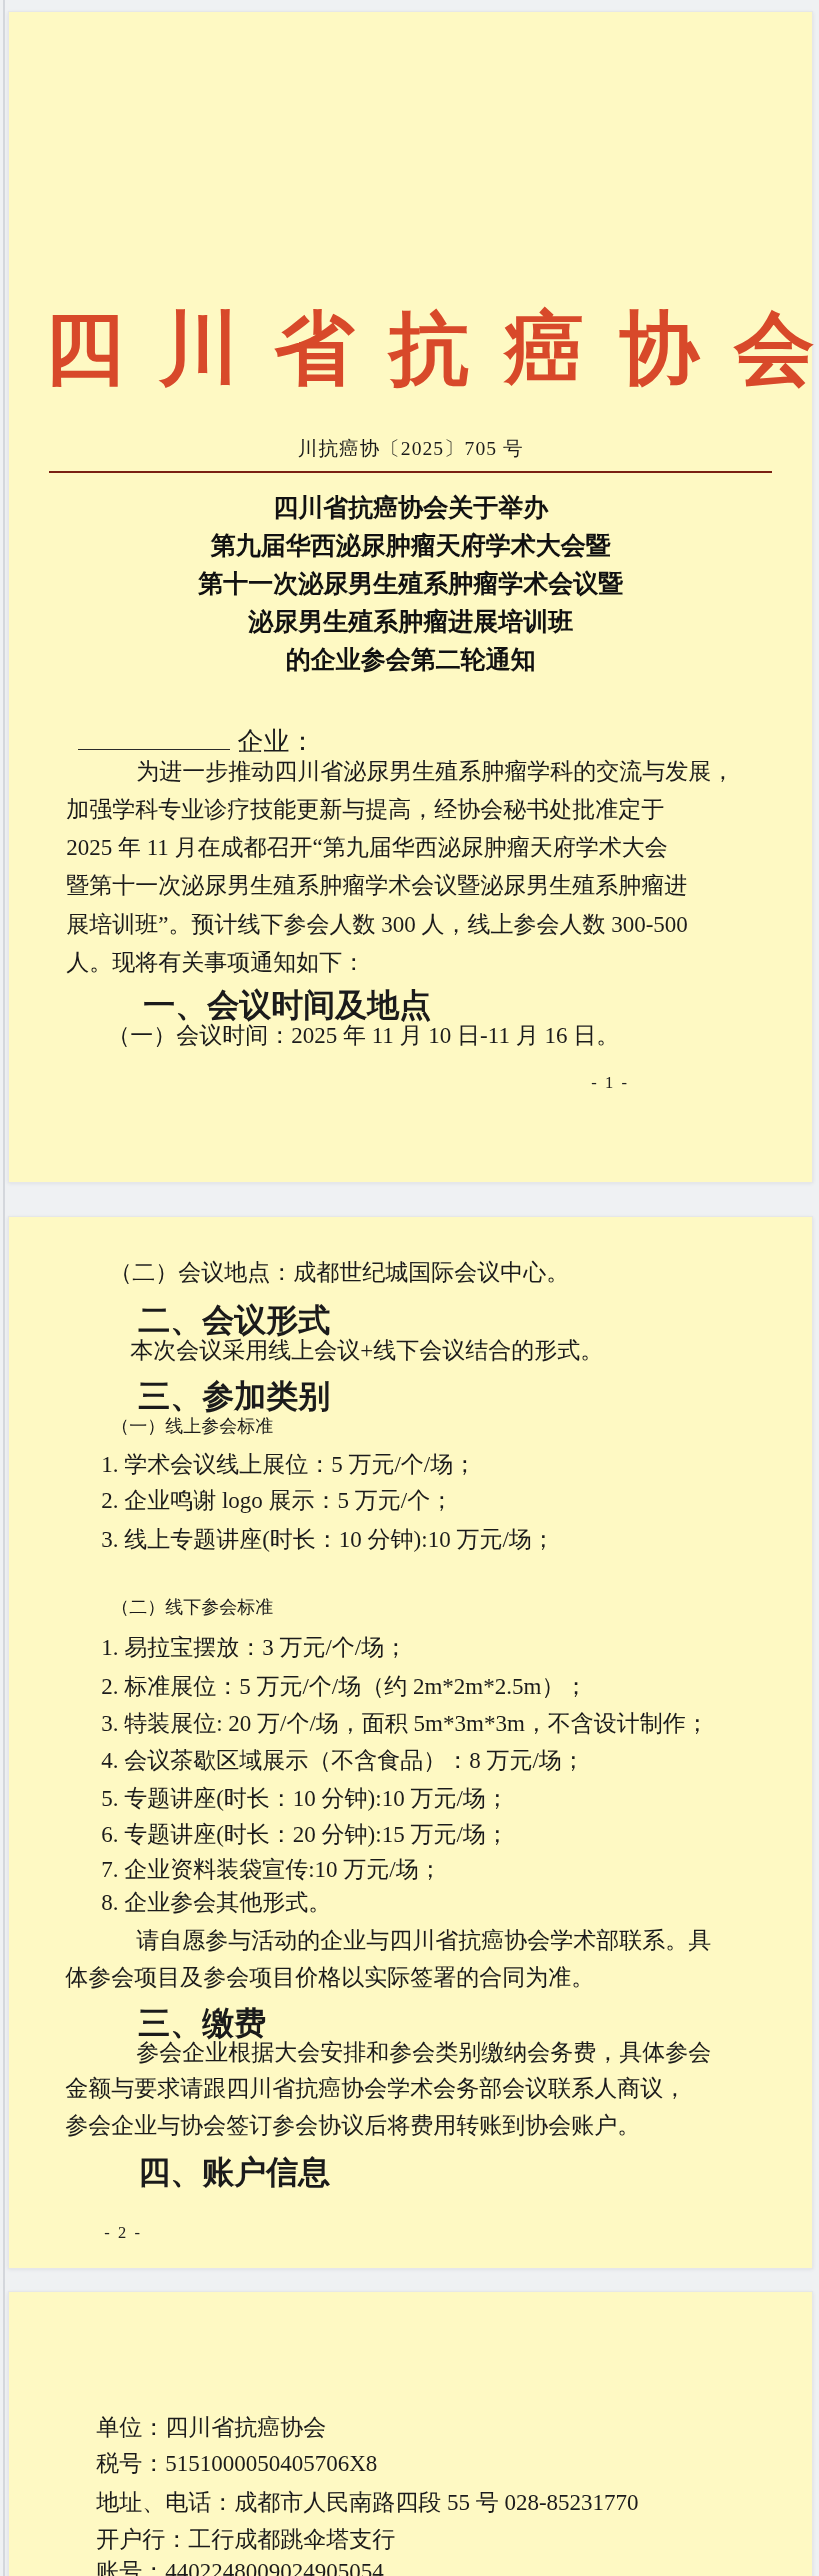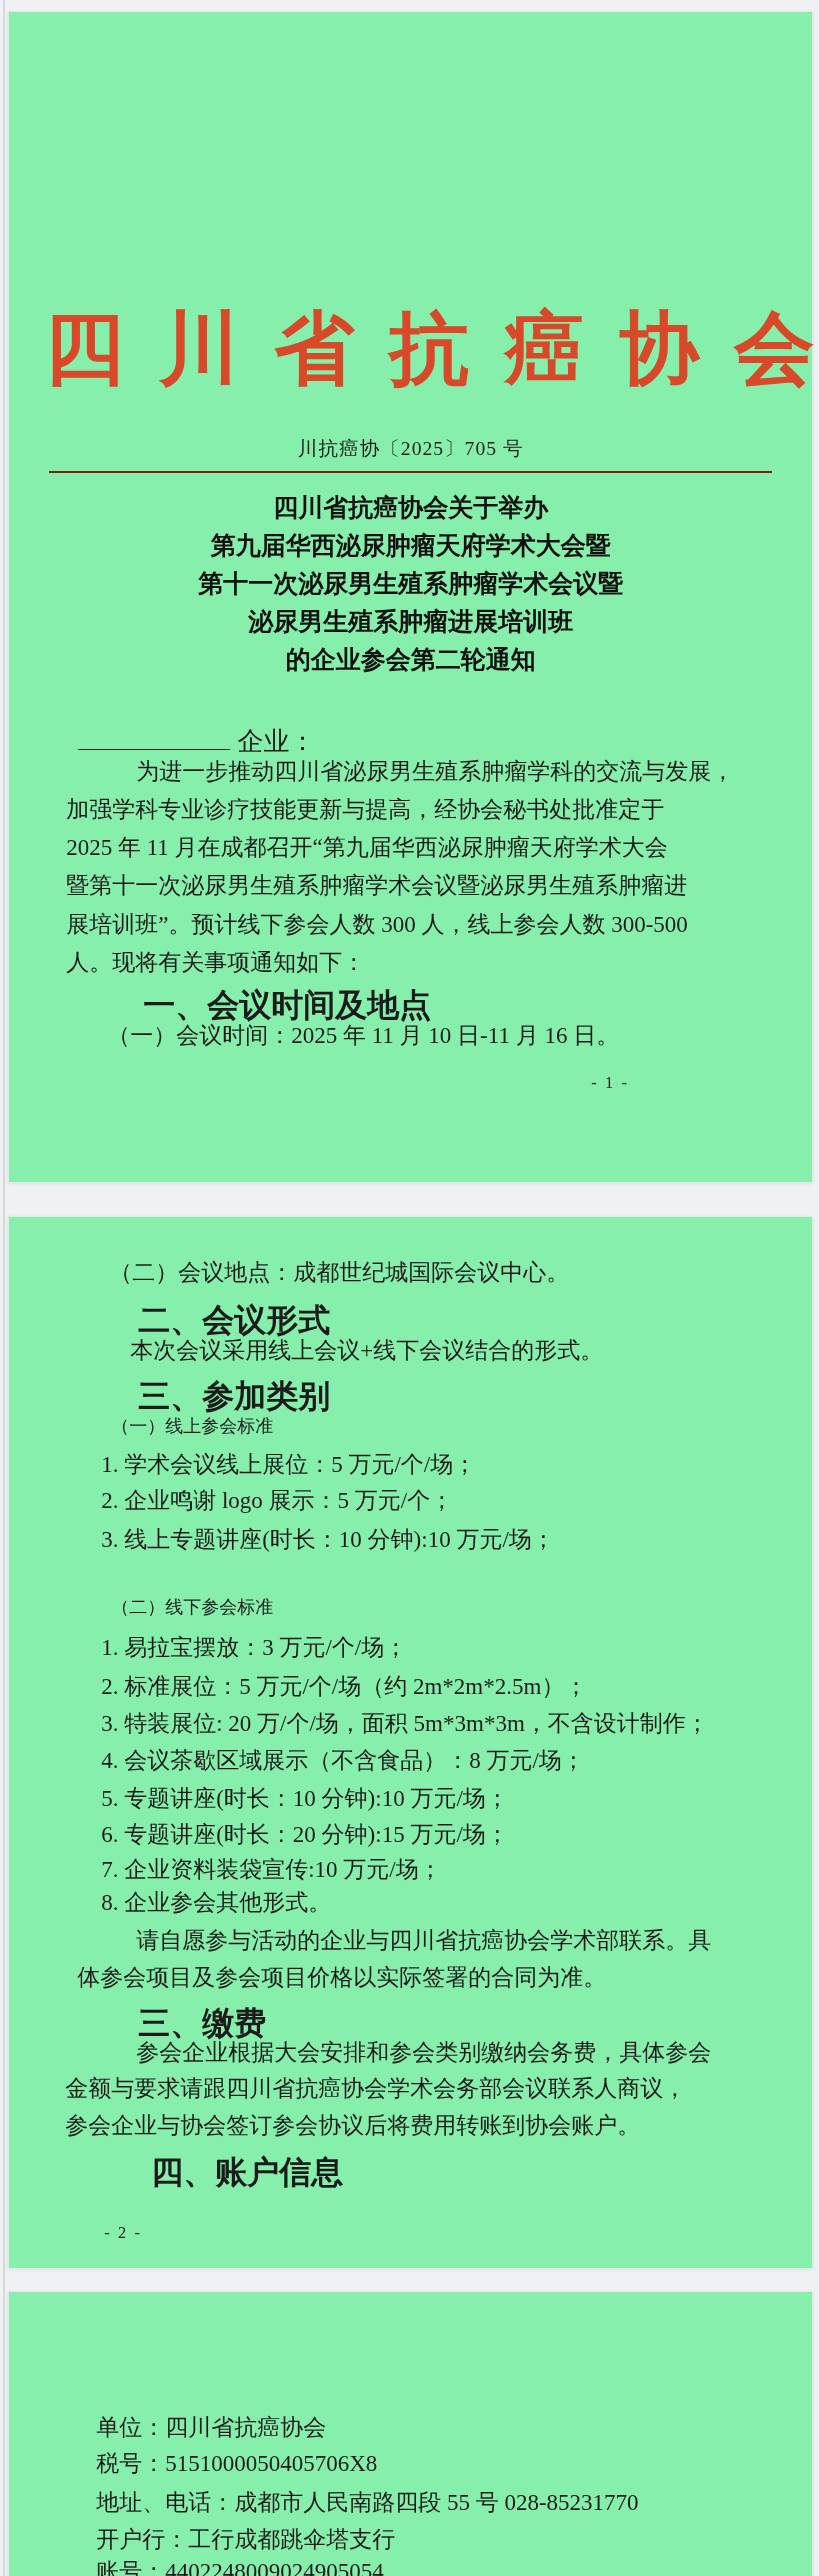--- a/index.html
+++ b/index.html
@@ -9,21 +9,21 @@
     background:#eff1f3;
     font-family:"Liberation Serif","DejaVu Serif",serif;
     color:#1b1b1b;
   }
   body::before{
     content:"";position:absolute;left:3.1px;top:0;width:1.5px;height:100%;
     background:rgba(90,100,115,.18);
   }
   .page{
     position:absolute;left:8.2px;width:803px;
-    background:#86efac;border:0.5px solid #e6e7e9;
+    background:#fef9c3;border:0.5px solid #e6e7e9;
     box-shadow:0 0.5px 3.6px rgba(60,70,90,.10);
   }
   .abs{position:absolute;}
   .red-title{
     left:0;right:0;text-align:center;
     font-size:80px;line-height:1.2;font-weight:700;
     letter-spacing:35px;text-indent:35px;white-space:nowrap;
   }
   .doc-no{left:0;right:0;text-align:center;font-size:19.6px;letter-spacing:1px;}
   .red-rule{left:40px;right:40px;height:2.1px;background:#7a2113;}
@@ -87,28 +87,28 @@
   <div class="abs body-line" style="top:417px;left:92px;">1. 易拉宝摆放：3 万元/个/场；</div>
   <div class="abs body-line" style="top:456px;left:92px;">2. 标准展位：5 万元/个/场（约 2m*2m*2.5m）；</div>
   <div class="abs body-line" style="top:493px;left:92px;">3. 特装展位: 20 万/个/场，面积 5m*3m*3m，不含设计制作；</div>
   <div class="abs body-line" style="top:530px;left:92px;">4. 会议茶歇区域展示（不含食品）：8 万元/场；</div>
   <div class="abs body-line" style="top:568px;left:92px;">5. 专题讲座(时长：10 分钟):10 万元/场；</div>
   <div class="abs body-line" style="top:604px;left:92px;">6. 专题讲座(时长：20 分钟):15 万元/场；</div>
   <div class="abs body-line" style="top:639px;left:92px;">7. 企业资料装袋宣传:10 万元/场；</div>
   <div class="abs body-line" style="top:672px;left:92px;">8. 企业参会其他形式。</div>
 
   <div class="abs body-line" style="top:710px;left:82px;text-indent:45px;">请自愿参与活动的企业与四川省抗癌协会学术部联系。具</div>
-  <div class="abs body-line" style="top:747px;left:56px;margin-left:12px;">体参会项目及参会项目价格以实际签署的合同为准。</div>
+  <div class="abs body-line" style="top:747px;left:56px;">体参会项目及参会项目价格以实际签署的合同为准。</div>
 
   <div class="abs h-black" style="top:785px;left:85px;">三、缴费</div>
   <div class="abs body-line" style="top:822px;left:82px;text-indent:45px;">参会企业根据大会安排和参会类别缴纳会务费，具体参会</div>
   <div class="abs body-line" style="top:858px;left:56px;">金额与要求请跟四川省抗癌协会学术会务部会议联系人商议，</div>
   <div class="abs body-line" style="top:895px;left:56px;">参会企业与协会签订参会协议后将费用转账到协会账户。</div>
 
-  <div class="abs h-black" style="top:934px;left:98px;">四、账户信息</div>
+  <div class="abs h-black" style="top:934px;left:85px;">四、账户信息</div>
 
   <div class="abs page-no" style="top:1006px;left:95px;">- 2 -</div>
 </div>
 
 <div class="page" style="top:2291px;height:1165px;">
   <div class="abs body-line" style="top:122px;left:87px;">单位：四川省抗癌协会</div>
   <div class="abs body-line" style="top:158px;left:87px;">税号：5151000050405706X8</div>
   <div class="abs body-line" style="top:197px;left:87px;">地址、电话：成都市人民南路四段 55 号 028-85231770</div>
   <div class="abs body-line" style="top:234px;left:87px;">开户行：工行成都跳伞塔支行</div>
   <div class="abs body-line" style="top:266px;left:87px;">账号：4402248009024905054</div>

